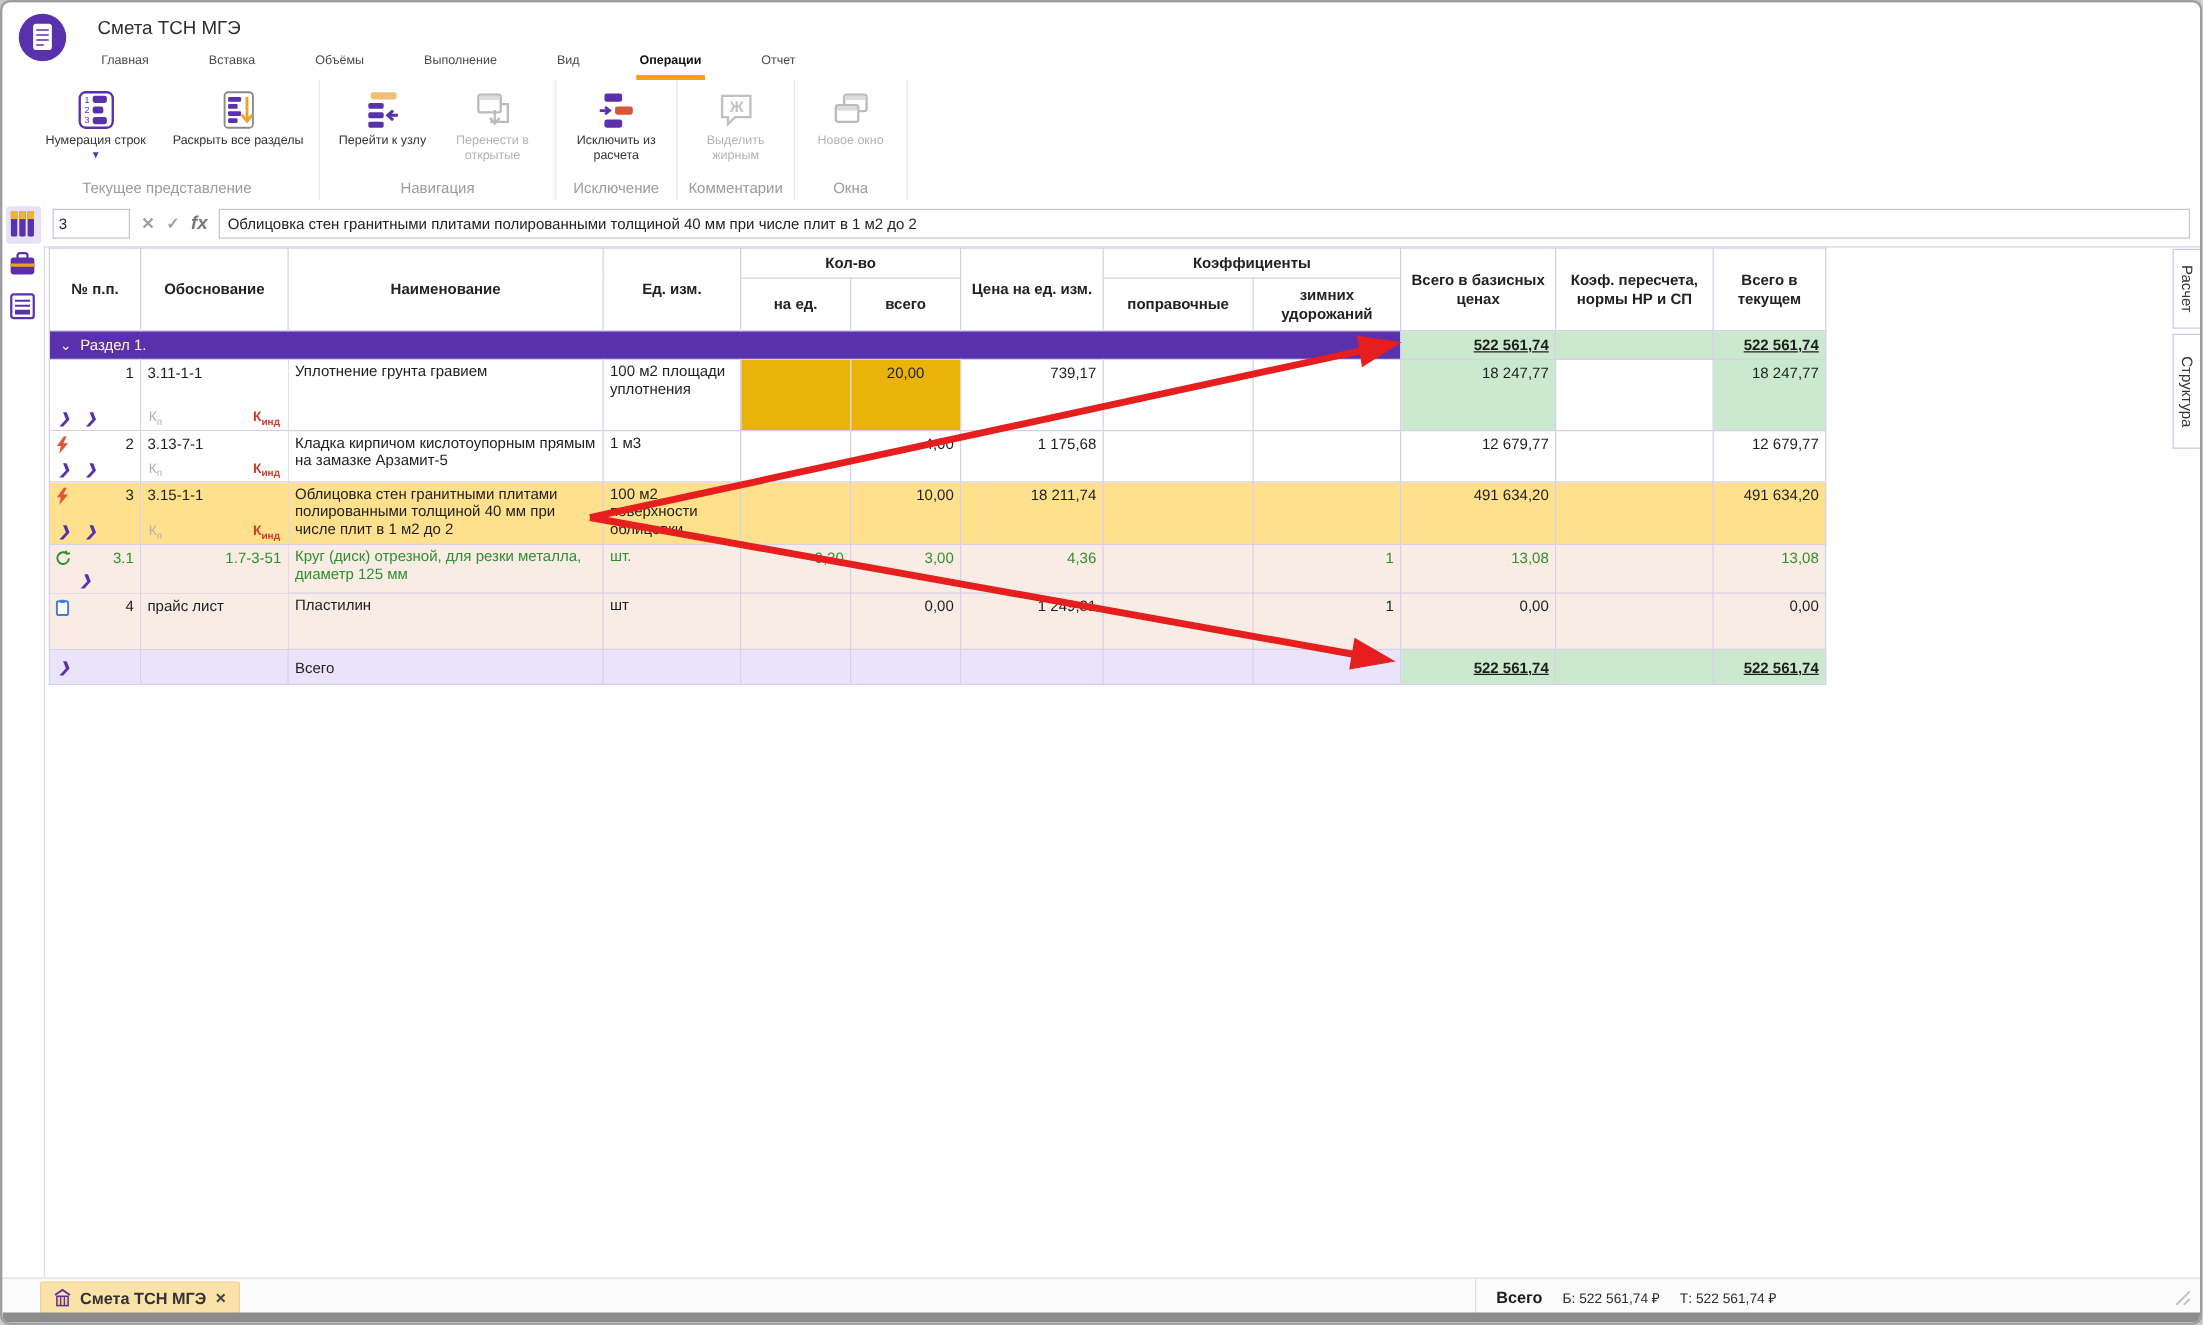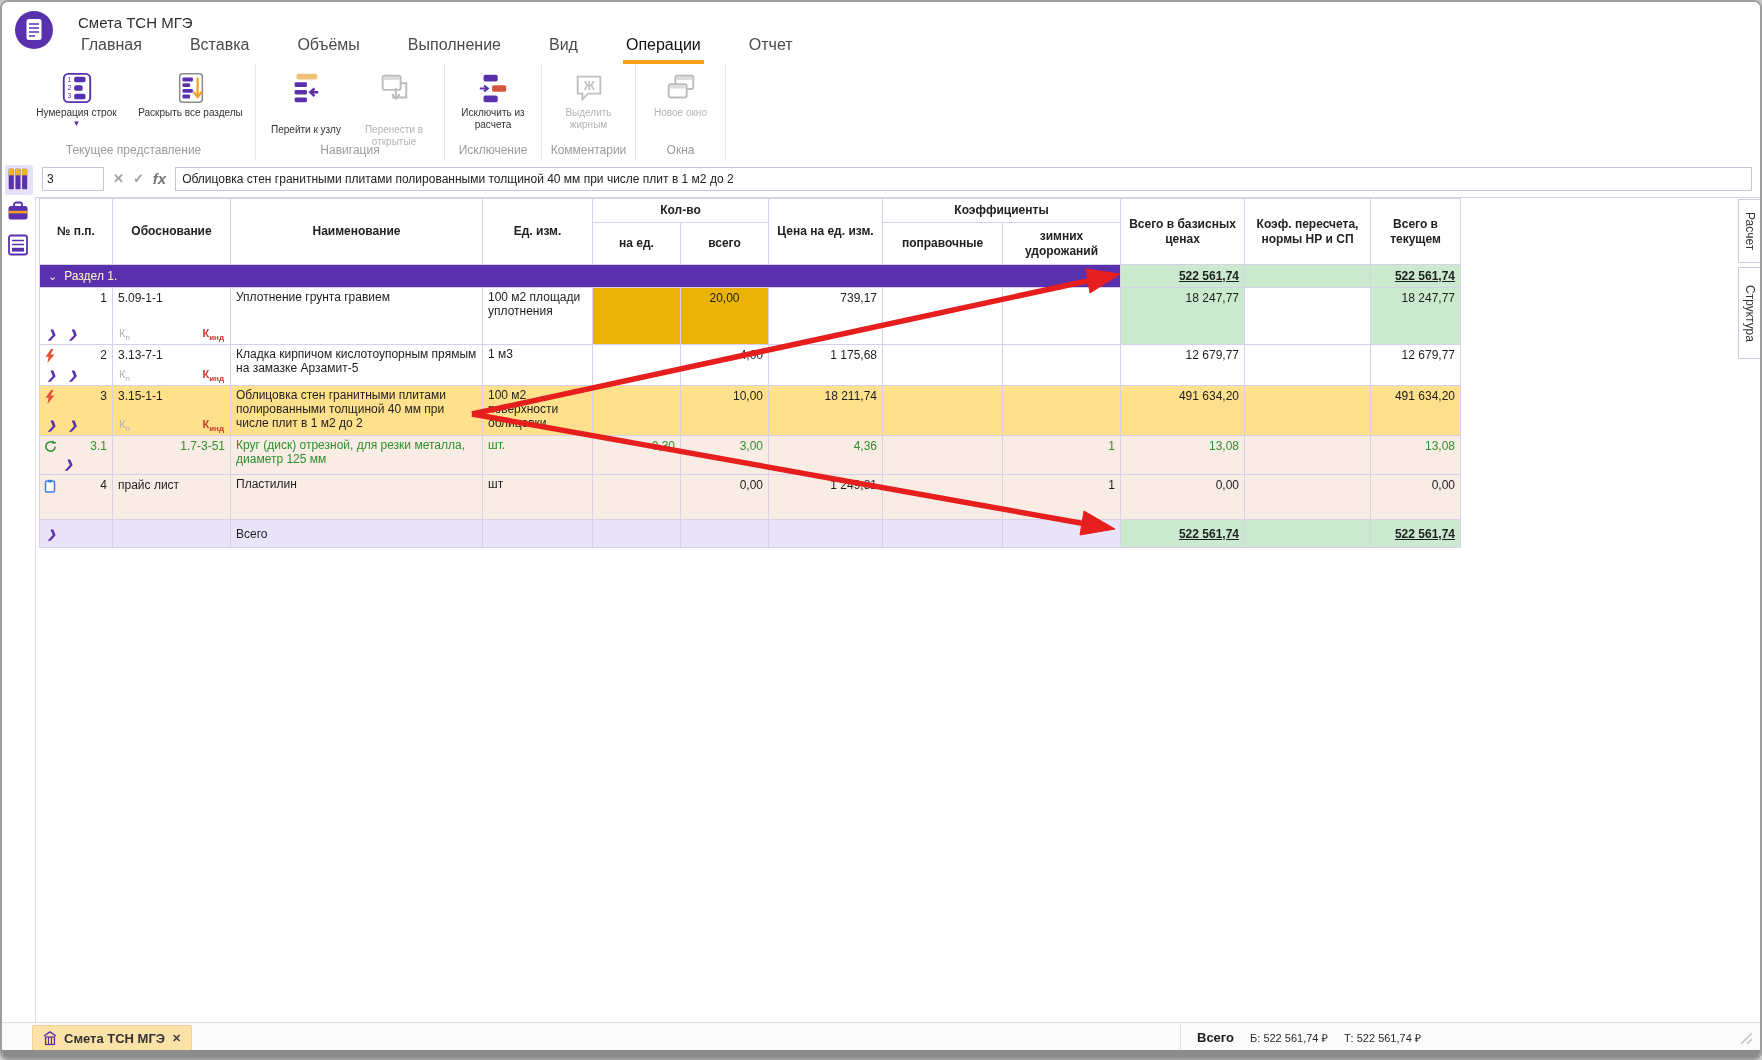--- a/index.html
+++ b/index.html
@@ -5,29 +5,29 @@
 <style>
   html,body{margin:0;padding:0;background:#c9c9c9;font-family:"Liberation Sans",sans-serif;}
   #app{position:relative;width:1762px;height:1060px;background:#fff;border:2px solid #9e9e9e;
        border-radius:8px;box-sizing:border-box;overflow:hidden;font-family:"Liberation Sans",sans-serif;}
 
   
   .titlebar{position:absolute;left:0;top:0;right:0;height:62px;background:#fff;border-bottom:1px solid #e3e3e3;}
   .appicon{position:absolute;left:12px;top:8px;width:40px;height:40px;}
   .apptitle{position:absolute;left:76px;top:12px;font-size:15px;color:#2e2e2e;font-weight:500;}
   .menutabs{position:absolute;left:76px;bottom:0;height:27px;display:flex;gap:42px;align-items:flex-end;}
-  .mtab{font-size:16px;color:#4a4a4a;padding:0 3px 6px;border-bottom:4px solid transparent;cursor:default;white-space:nowrap;}
-  .mtab.active{font-weight:400;color:#111;border-bottom:4px solid #f7a11a;}
+  .mtab{font-size:10px;color:#4a4a4a;padding:0 3px 6px;border-bottom:4px solid transparent;cursor:default;white-space:nowrap;}
+  .mtab.active{font-weight:700;color:#111;border-bottom:4px solid #f7a11a;}
 
   
   .ribbon{position:absolute;left:0;top:62px;right:0;height:96px;background:#fff;border-bottom:1px solid #dcdcdc;display:flex;padding-left:10px;}
   .rgroup{position:relative;border-right:1px solid #e8e8e8;box-sizing:border-box;display:flex;justify-content:center;gap:2px;}
   .g1{width:244px;} .g2{width:189px;} .g3{width:97px;} .g4{width:94px;} .g5{width:90px;}
   .rbtn{display:flex;flex-direction:column;align-items:center;padding-top:7px;cursor:default;}
-  .g1 .rbtn{width:112px;} .g2 .rbtn{width:86px;gap:17px;} .g3 .rbtn,.g4 .rbtn,.g5 .rbtn{width:82px;}
+  .g1 .rbtn{width:112px;} .g2 .rbtn{width:86px;} .g3 .rbtn,.g4 .rbtn,.g5 .rbtn{width:82px;}
   .rbtn .ric{width:34px;height:34px;margin-bottom:2px;}
   .rbtn .lbl{font-size:10px;line-height:1.18;text-align:center;color:#333;}
   .rbtn.disabled .lbl{color:#b4b4b4;}
   .rbtn .caret{font-size:8px;color:#5a31ac;margin-top:1px;line-height:1;}
   .rlabel{position:absolute;left:0;right:0;bottom:3px;text-align:center;font-size:12px;color:#9b9b9b;white-space:nowrap;}
 
   
   .leftrail{position:absolute;left:0;top:158px;width:33px;height:862px;background:#fff;border-right:1px solid #e2dcf1;}
   .rail-ic{display:block;margin:5px auto;width:26px;height:28px;}
   .rail-ic.sel{background:#e7e1f7;border-radius:3px;padding:1px;}
@@ -303,21 +303,21 @@
 
         <tr class="r1" style="height:57px">
           <td class="rnumcell">
             <span class="rnum">1</span>
             <span class="chev">
                 <i>❯</i>
                 <i>❯</i>
               </span>
           </td>
           <td class="codecell">
-            <div class="code">5.09-1-1</div>
+            <div class="code">3.11-1-1</div>
             <div class="kline">
               <span class="kp"><span>К</span><sub>п</sub></span>
               <span class="kind"><span>К</span><sub>инд</sub></span>
             </div>
           </td>
           <td>Уплотнение грунта гравием</td>
           <td>100 м2 площади уплотнения</td>
           <td class="qg"></td>
           <td class="qg tnum">20,00</td>
           <td class="tnum">739,17</td>

